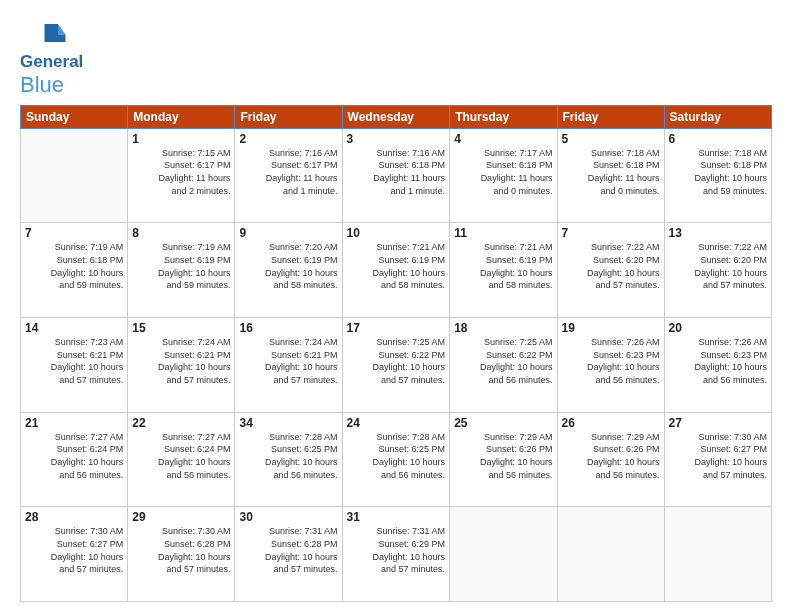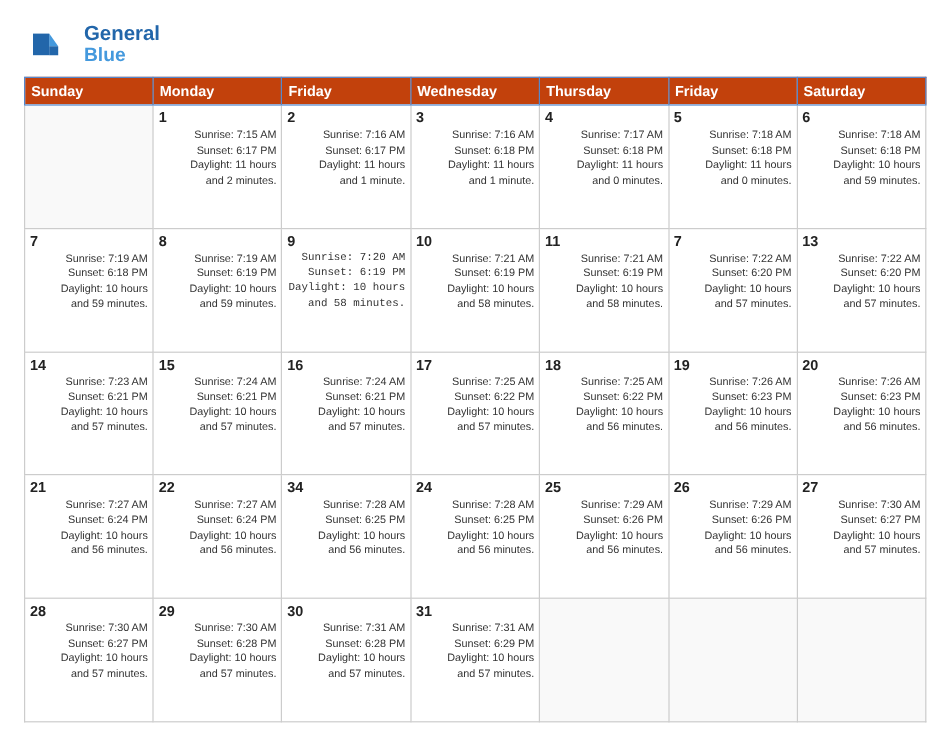--- a/index.html
+++ b/index.html
@@ -19,21 +19,22 @@
     }
     .header {
       display: flex;
       justify-content: space-between;
       align-items: flex-start;
       margin-bottom: 8px;
     }
     .logo {
       display: flex;
       align-items: center;
-      gap: 20px;
+      gap: 4px;
+      flex-direction: column;
     }
     .logo-icon {
       width: 30px;
       height: 30px;
     }
     .title-block {
       text-align: right;
     }
     .month-title {
       font-size: 32px;
@@ -90,21 +91,21 @@
 <div class="page">
   <div class="header">
     <div class="logo">
       <svg class="logo-icon" viewBox="0 0 40 40">
         <polygon points="28,8 38,22 28,22" fill="#4499dd"></polygon>
         <polygon points="28,22 38,22 38,32 28,32" fill="#2266aa"></polygon>
         <rect x="10" y="8" width="18" height="24" fill="#2266aa"></rect>
       </svg>
       <div>
         <div style="font-size:17px;font-weight:bold;color:#2266aa;line-height:1.15;">General</div>
-        <div style="font-size:16px;font-weight:bold;color:#4499dd;line-height:1.15;">Blue</div>
+        <div style="font-size:22px;font-weight:normal;color:#4499dd;line-height:1.15;">Blue</div>
       </div>
     </div>
     <div class="title-block">
       <div class="month-title"></div>
       <div class="location"></div>
     </div>
   </div>
 
   <table class="calendar">
     <thead>
@@ -174,21 +175,21 @@
           </td>
           <td>
             <span class="day-num">8</span>
             <div class="day-info" style="white-space: pre-line;">Sunrise: 7:19 AM
 Sunset: 6:19 PM
 Daylight: 10 hours
 and 59 minutes.</div>
           </td>
           <td>
             <span class="day-num">9</span>
-            <div class="day-info" style="white-space: pre-line; font-family: Liberation Mono, monospace;">Sunrise: 7:20 AM
+            <div class="day-info" style="white-space: pre-line;">Sunrise: 7:20 AM
 Sunset: 6:19 PM
 Daylight: 10 hours
 and 58 minutes.</div>
           </td>
           <td>
             <span class="day-num">10</span>
             <div class="day-info" style="white-space: pre-line;">Sunrise: 7:21 AM
 Sunset: 6:19 PM
 Daylight: 10 hours
 and 58 minutes.</div>

